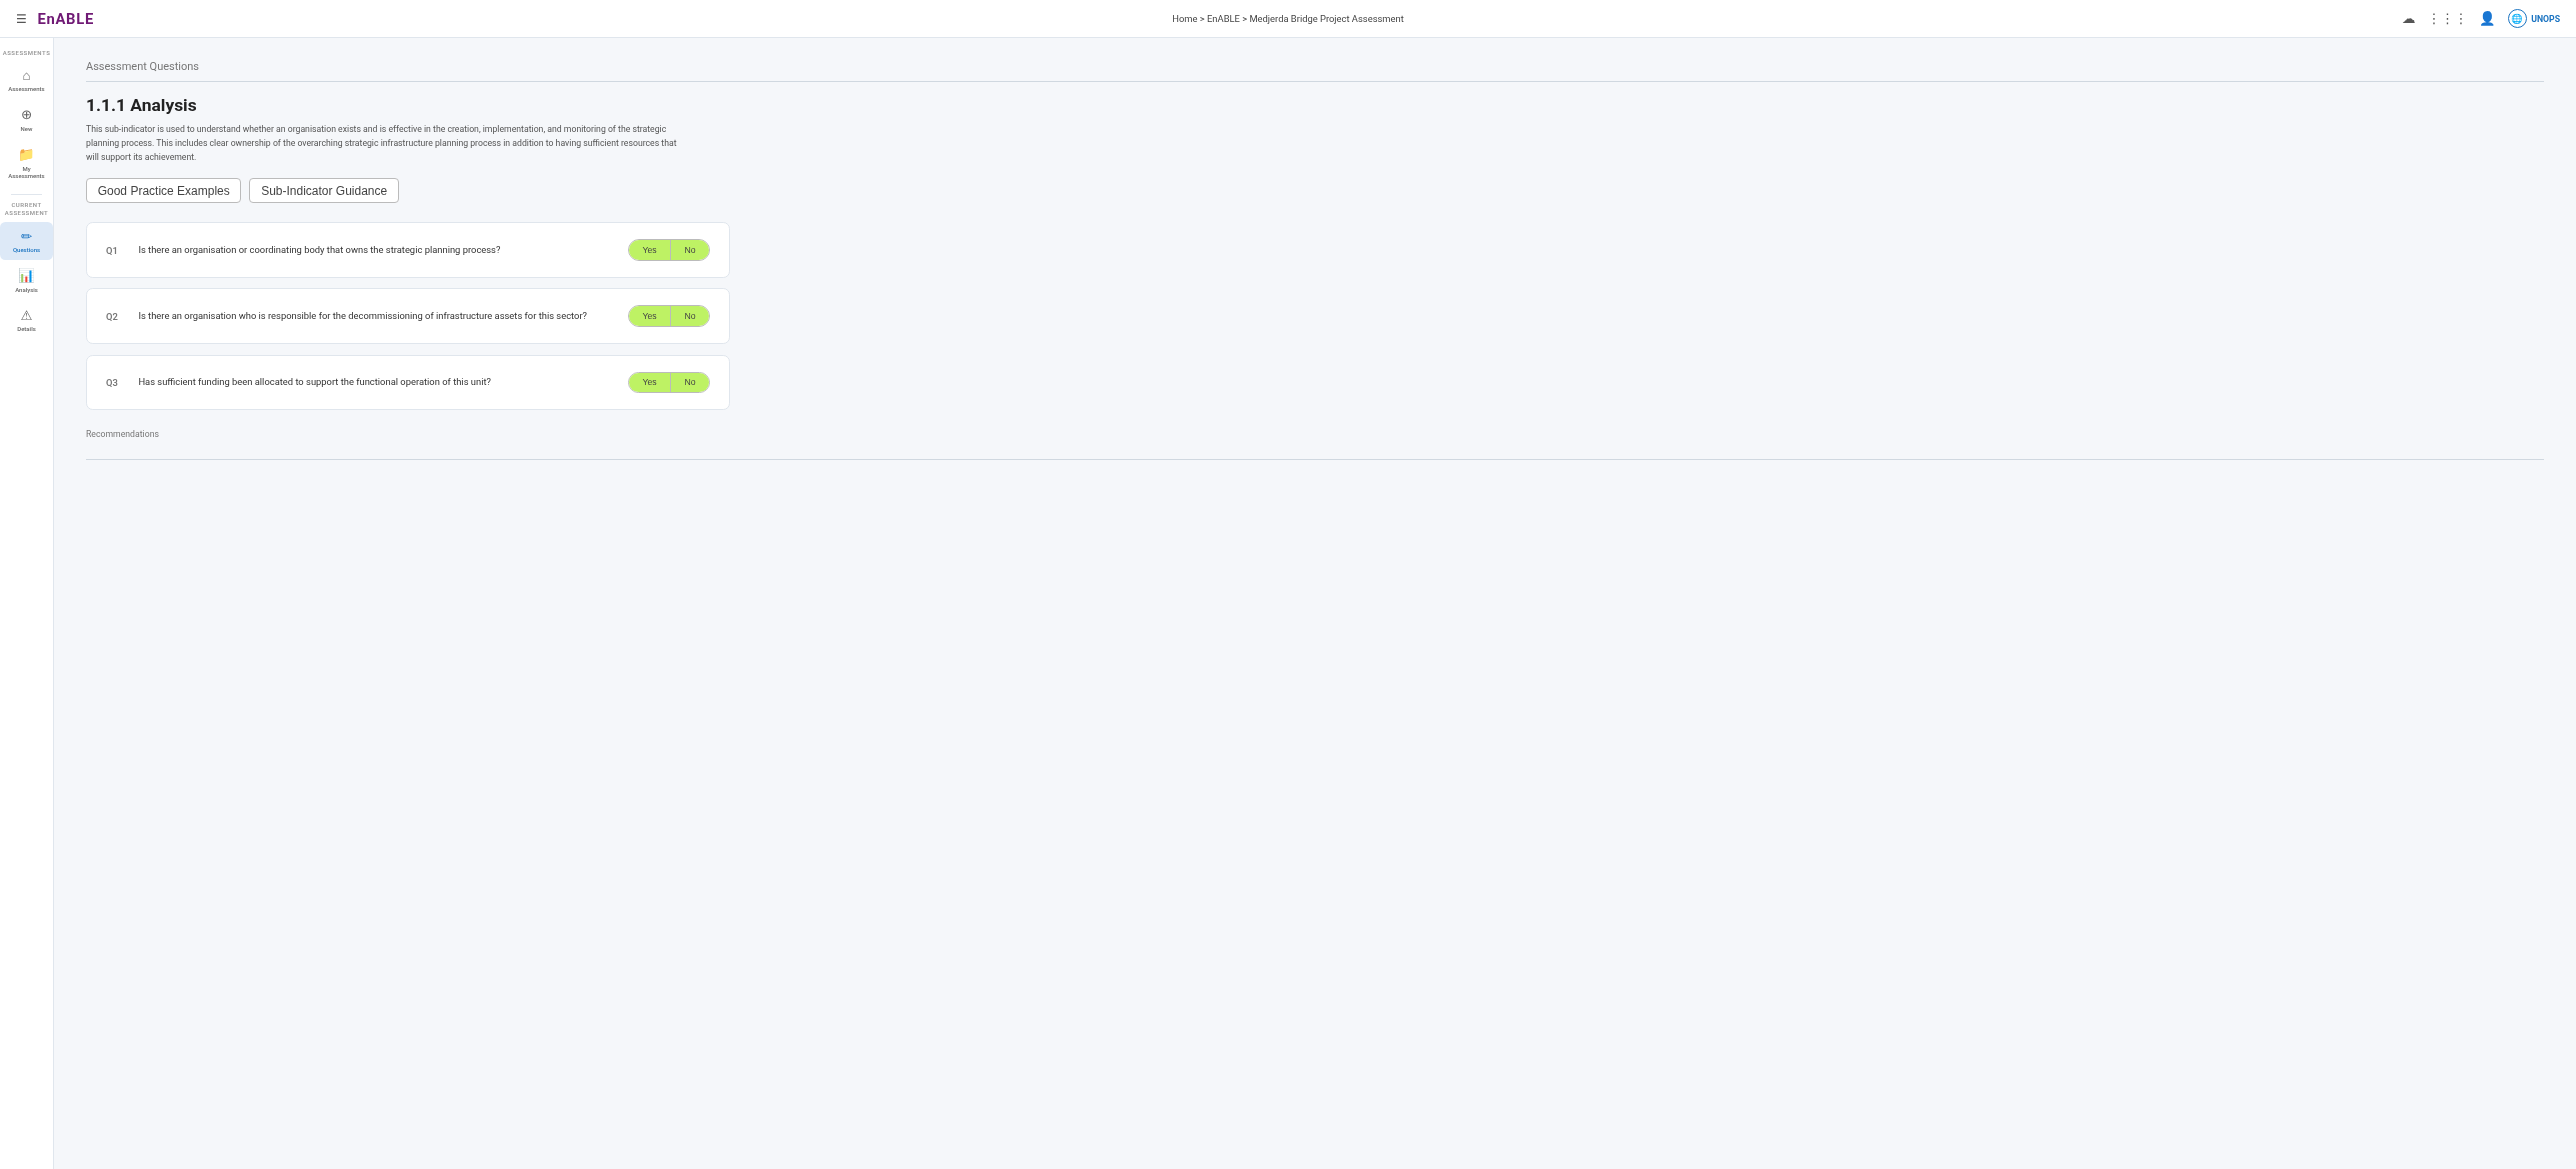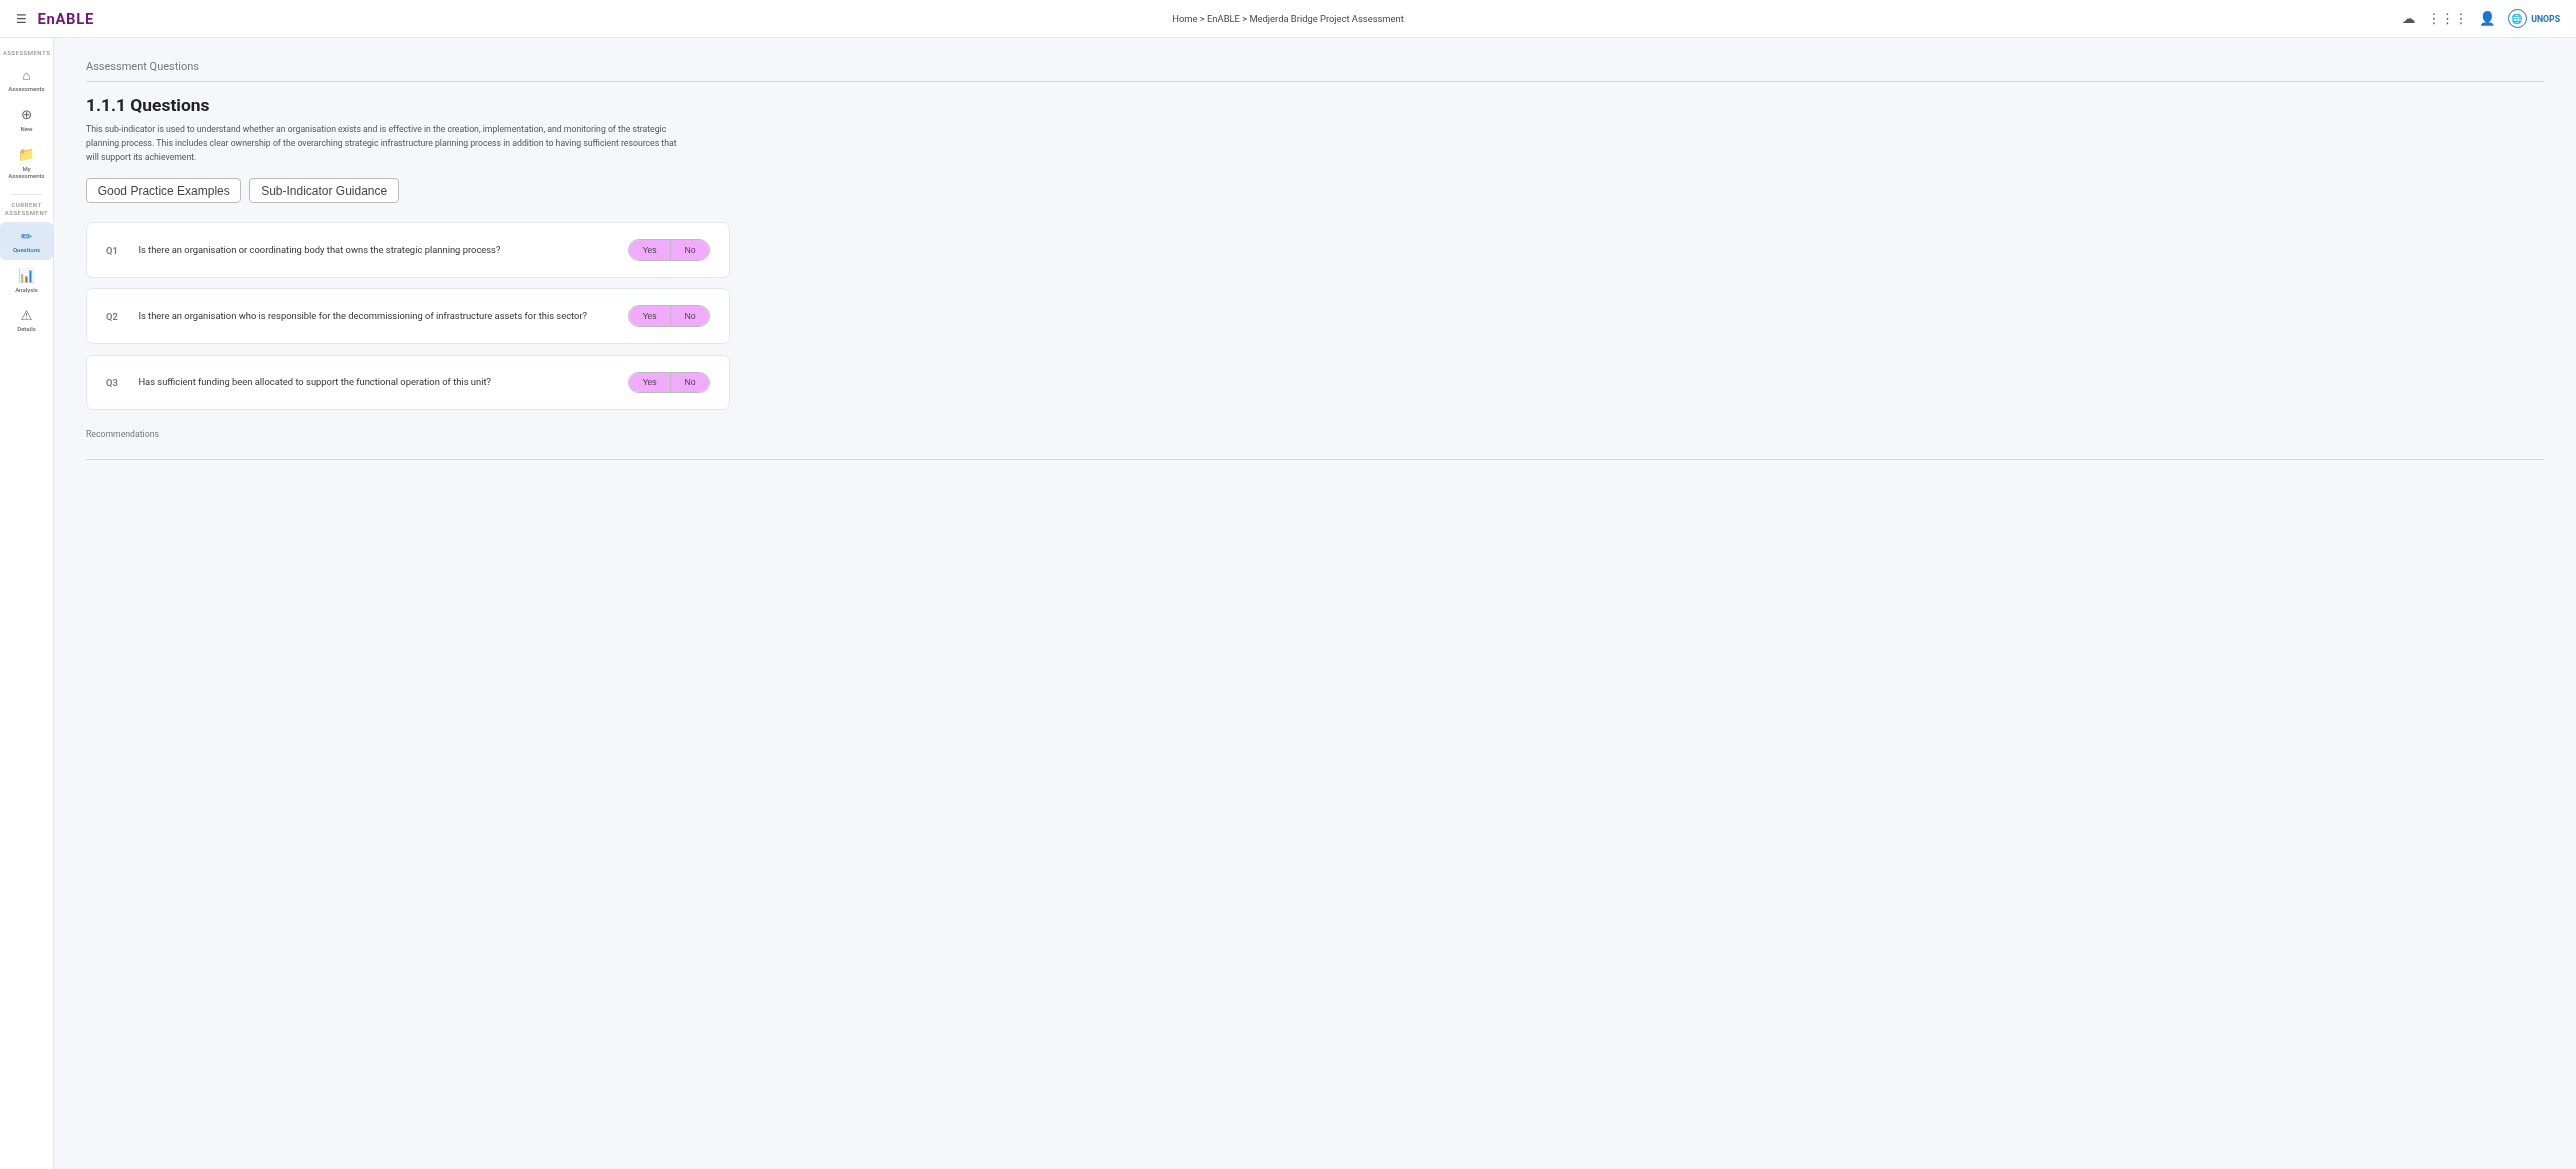--- a/index.html
+++ b/index.html
@@ -231,21 +231,21 @@
       display: flex;
       border: 1px solid #bbb;
       border-radius: 13.4px;
       overflow: hidden;
       flex-shrink: 0;
     }
     .yes-no-btn {
       padding: 4.7px 13.4px;
       font-size: 8.7px;
       cursor: pointer;
-      background: #f0abfc;
+      background: #bef264;
       border: none;
       color: #444;
       font-weight: 500;
     }
     .yes-no-btn:first-child {
       border-right: 1px solid #bbb;
     }
 
     .recommendations-label {
       font-size: 8.7px;
@@ -311,21 +311,21 @@
     <div class="sidebar-item">
       <span class="sidebar-item-icon">⚠</span>
       <span class="sidebar-item-label">Details</span>
     </div>
   </div>
 
   <div class="content">
     <div class="section-label">Assessment Questions</div>
     <hr class="section-divider">
 
-    <div class="indicator-title">1.1.1 Questions</div>
+    <div class="indicator-title">1.1.1 Analysis</div>
     <div class="indicator-description">This sub-indicator is used to understand whether an organisation exists and is effective in the creation, implementation, and monitoring of the strategic planning process. This includes clear ownership of the overarching strategic infrastructure planning process in addition to having sufficient resources that will support its achievement.</div>
 
     <div class="button-row">
       <button class="outline-btn">Good Practice Examples</button>
       <button class="outline-btn">Sub-Indicator Guidance</button>
     </div>
 
     <div class="questions-container">
 
       <div class="question-card">

